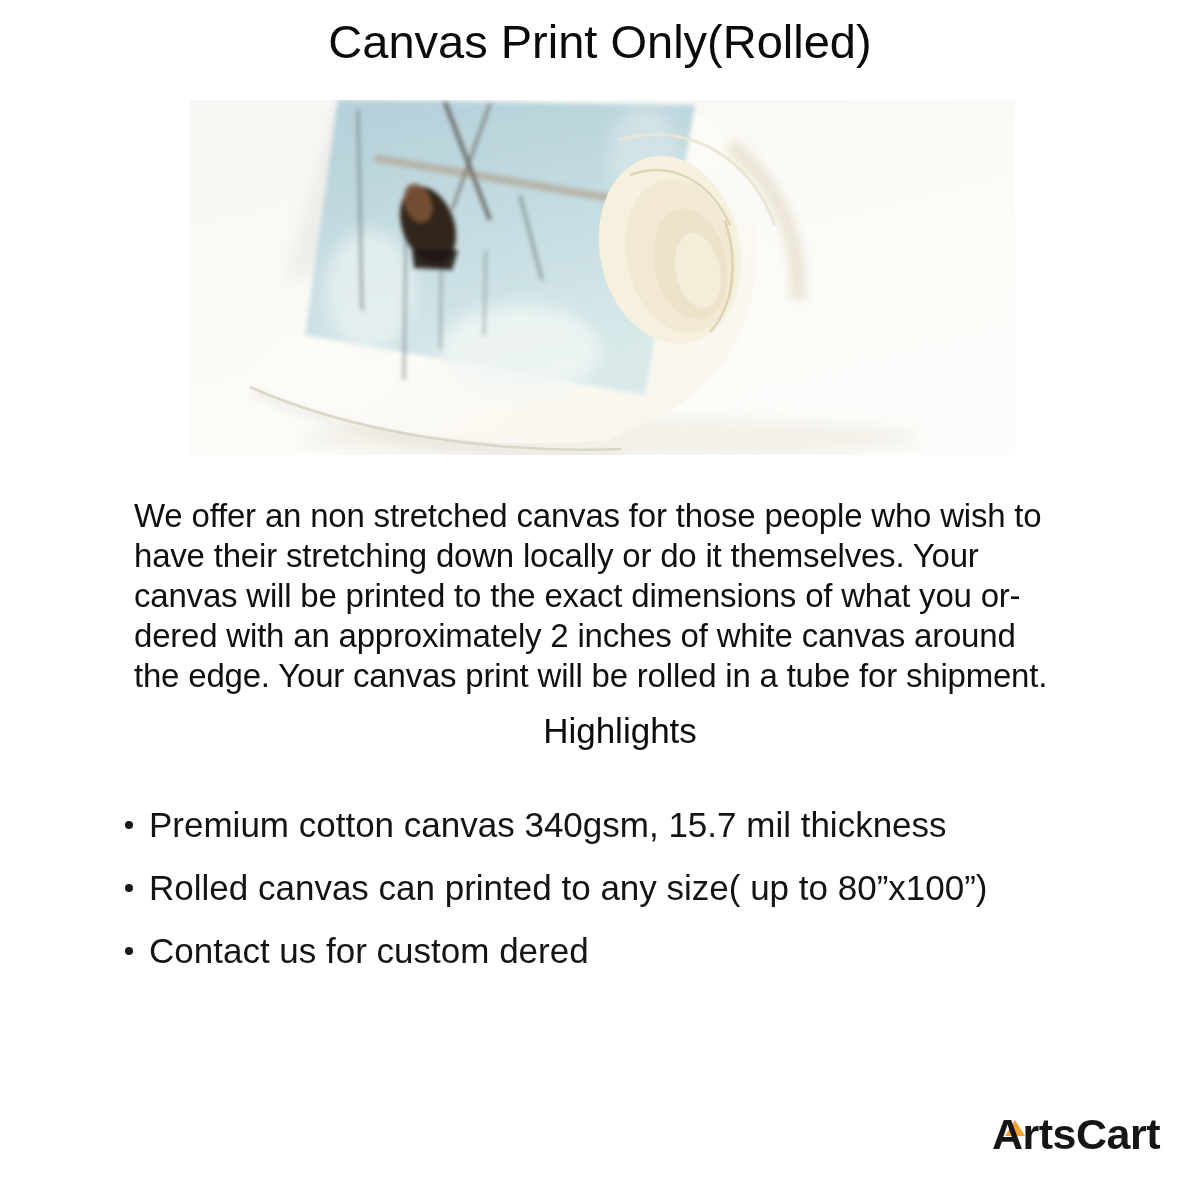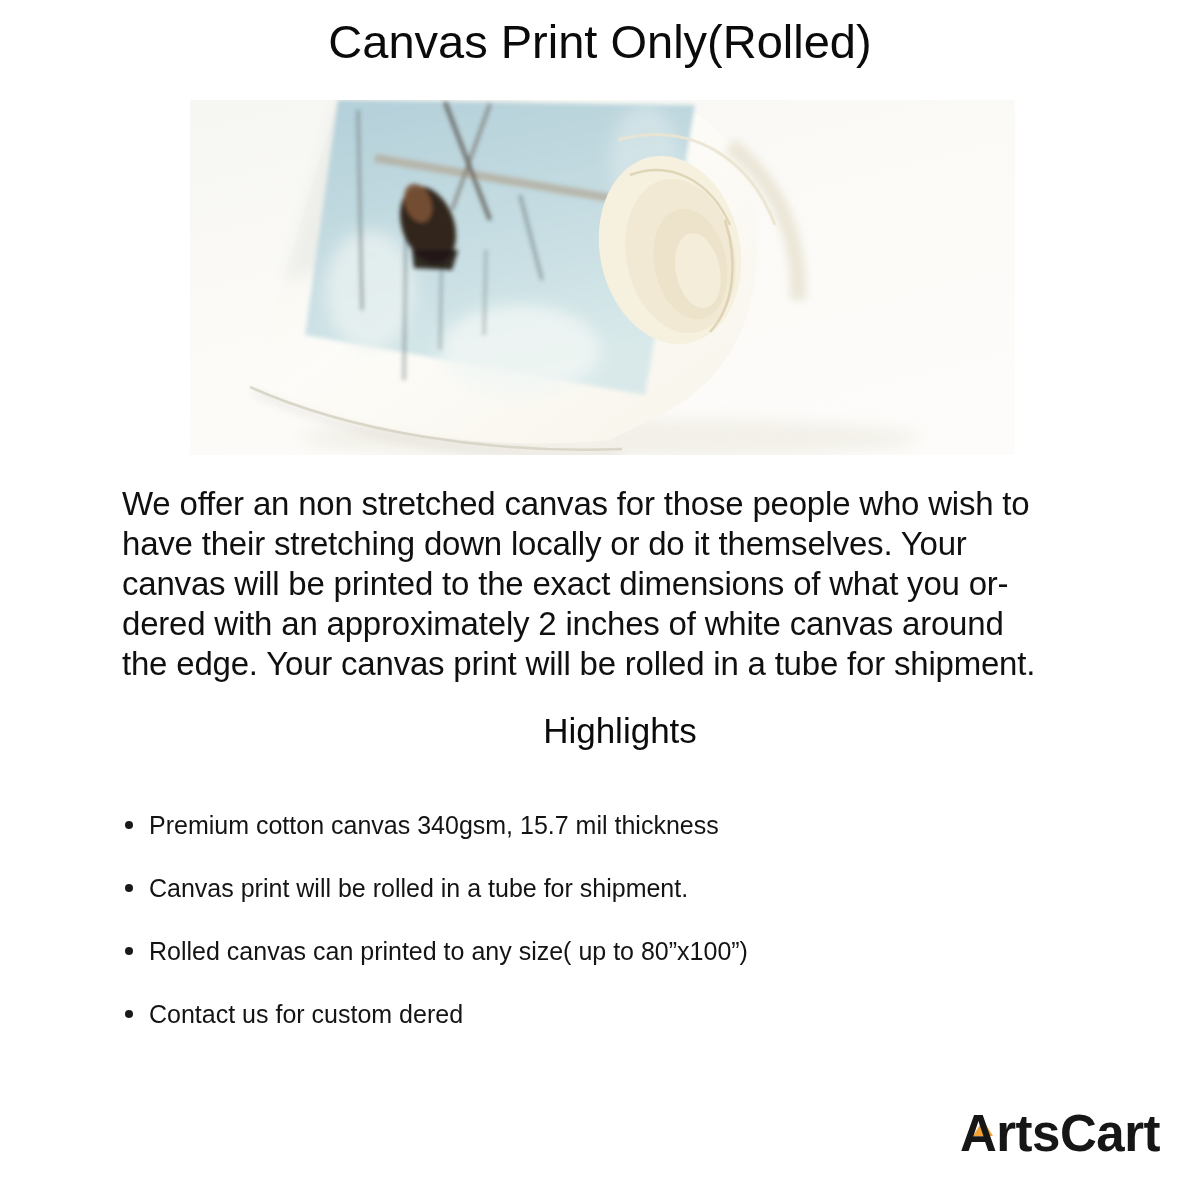--- a/index.html
+++ b/index.html
@@ -7,34 +7,34 @@
     position:relative;width:1200px;height:1200px;background:#ffffff;
     font-family:"Liberation Sans","DejaVu Sans",sans-serif;color:#0d0d0d;overflow:hidden;
   }
   .title{
     position:absolute;top:14px;left:0;width:100%;margin:0;
     text-align:center;font-size:47px;font-weight:400;color:#0b0b0b;
   }
   .photo{position:absolute;left:190px;top:100px;width:825px;height:355px;}
   .photo svg{display:block;}
   .desc{
-    position:absolute;left:122px;top:484px;width:1010px;margin:0;
+    position:absolute;left:122px;top:484px;width:1010px;margin:12px;
     font-size:33px;line-height:40px;letter-spacing:-0.2px;white-space:pre-line;color:#101010;
   }
   .hl-title{
     position:absolute;top:711px;left:0;width:100%;margin:0;
     text-align:center;font-size:35px;font-weight:400;color:#0b0b0b;padding-left:20px;
   }
   .hl{position:absolute;left:125px;top:804px;width:1040px;margin:0;padding:0;list-style:none;}
-  .hl-item{display:flex;align-items:flex-start;margin-bottom:21px;font-size:25px;line-height:42px;color:#141414;}
+  .hl-item{display:flex;align-items:flex-start;margin-bottom:21px;font-size:35px;line-height:42px;color:#141414;}
   .dot{flex:0 0 auto;width:8px;height:8px;border-radius:50%;background:#1a1a1a;margin:17px 16px 0 0;}
   .hl-text{white-space:pre-line;}
   .logo{
     position:absolute;top:1098px;right:40px;line-height:72px;
-    font-size:51px;font-weight:700;letter-spacing:-0.5px;color:#161616;white-space:nowrap;
+    font-size:43px;font-weight:700;letter-spacing:-0.5px;color:#161616;white-space:nowrap;
   }
   .logo-a-wrap{position:relative;display:inline-block;}
   .logo-a{position:relative;z-index:1;}
   .logo-tri{
     position:absolute;left:13px;top:22px;width:0;height:0;z-index:0;
     border-left:10px solid transparent;border-right:10px solid transparent;
     border-bottom:16px solid var(--accent,#F2A233);
   }
 </style>
 </head>
@@ -123,24 +123,20 @@
 
   <h2 class="hl-title">Highlights</h2>
 
   <ul class="hl">
     <li class="hl-item">
       <span class="dot"></span>
       <span class="hl-text">Premium cotton canvas 340gsm, 15.7 mil thickness</span>
     </li>
     <li class="hl-item">
       <span class="dot"></span>
-      <span class="hl-text">Canvas print will be rolled in a tube for shipment.</span>
-    </li>
-    <li class="hl-item">
-      <span class="dot"></span>
       <span class="hl-text">Rolled canvas can printed to any size( up to 80”x100”)</span>
     </li>
     <li class="hl-item">
       <span class="dot"></span>
       <span class="hl-text">Contact us for custom dered</span>
     </li>
   </ul>
 
   <div class="logo">
     <span class="logo-a-wrap"><span class="logo-tri"></span><span class="logo-a">A</span></span><span class="logo-rest">rtsCart</span>

